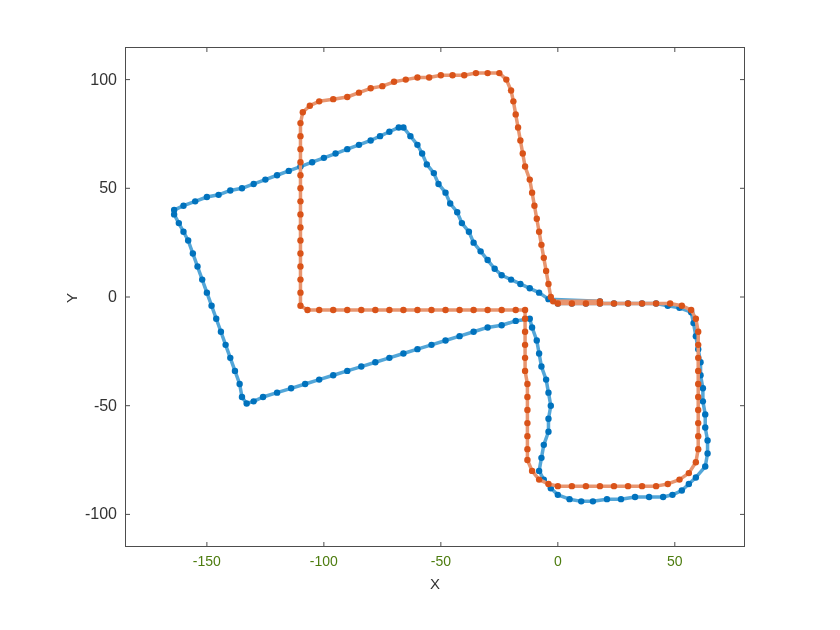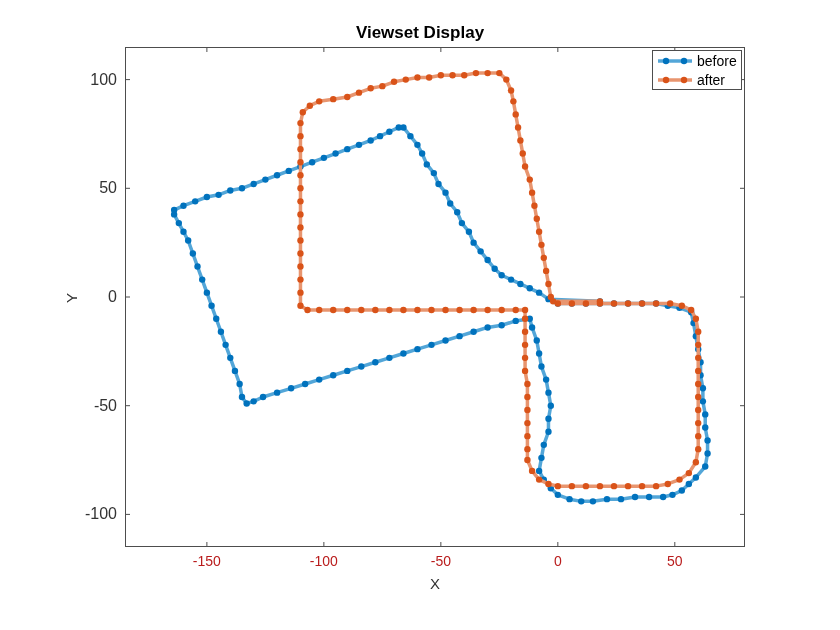--- a/index.html
+++ b/index.html
@@ -42,21 +42,21 @@
     position: absolute;
     transform: rotate(-90deg);
     transform-origin: left top;
     font-size: 15px;
     color: #333;
     text-align: center;
   }
   .tick-label-x {
     position: absolute;
     font-size: 14px;
-    color: #b91c1c;
+    color: #4d7c0f;
     transform: translateX(-50%);
     white-space: nowrap;
   }
   .tick-label-y {
     position: absolute;
     font-size: 16px;
     color: #333;
     transform: translateY(-50%);
     text-align: right;
   }
@@ -81,21 +81,20 @@
     position: relative;
   }
   svg {
     display: block;
   }
 </style>
 </head>
 <body>
 
 <div class="figure">
-  <div class="title" style="top:23px;">Viewset Display</div>
   <div class="axes" id="axes" style="left: 125px; top: 47px; width: 620px; height: 500px;"></div>
   <div id="xlabel" class="xlabel" style="left: 125px; width: 620px; top: 575px;">X</div>
   <div id="ylabel" class="ylabel" style="left: 63px; top: 303px; width: 0px;">Y</div>
   <div id="xtick-container">
       <div class="tick-label-x" style="left: 206.887px; top: 553px;">-150</div>
       <div class="tick-label-x" style="left: 323.868px; top: 553px;">-100</div>
       <div class="tick-label-x" style="left: 440.849px; top: 553px;">-50</div>
       <div class="tick-label-x" style="left: 557.83px; top: 553px;">0</div>
       <div class="tick-label-x" style="left: 674.811px; top: 553px;">50</div>
     </div>
@@ -374,35 +373,13 @@
       <circle cx="536.7735849056603" cy="218.73913043478262" r="3.2" fill="#d95319"></circle>
       <circle cx="539.1132075471698" cy="231.78260869565216" r="3.2" fill="#d95319"></circle>
       <circle cx="541.4528301886792" cy="244.82608695652175" r="3.2" fill="#d95319"></circle>
       <circle cx="543.7924528301887" cy="257.8695652173913" r="3.2" fill="#d95319"></circle>
       <circle cx="546.132075471698" cy="270.9130434782609" r="3.2" fill="#d95319"></circle>
       <circle cx="548.4716981132076" cy="283.95652173913044" r="3.2" fill="#d95319"></circle>
       <circle cx="550.8113207547169" cy="297" r="3.2" fill="#d95319"></circle>
       <circle cx="553.1509433962265" cy="301.3478260869565" r="3.2" fill="#d95319"></circle>
       <circle cx="599.9433962264152" cy="301.3478260869565" r="3.2" fill="#d95319"></circle>
     </svg>
-  <div class="legend" id="legend" style="left: 652px; top: 50px; width: 90px; height: 40px;">
-      <div class="legend-row">
-        <span class="legend-swatch">
-          <svg width="36" height="14" style="position:absolute;left:0;top:0;">
-            <line x1="1" y1="7" x2="35" y2="7" stroke="#53a6d8" stroke-width="3.5"></line>
-            <circle cx="9" cy="7" r="3.2" fill="#0072bd"></circle>
-            <circle cx="27" cy="7" r="3.2" fill="#0072bd"></circle>
-          </svg>
-        </span>
-        <span style="margin-left: 4px;">before</span>
-      </div>
-      <div class="legend-row">
-        <span class="legend-swatch">
-          <svg width="36" height="14" style="position:absolute;left:0;top:0;">
-            <line x1="1" y1="7" x2="35" y2="7" stroke="#e8956f" stroke-width="3.5"></line>
-            <circle cx="9" cy="7" r="3.2" fill="#d95319"></circle>
-            <circle cx="27" cy="7" r="3.2" fill="#d95319"></circle>
-          </svg>
-        </span>
-        <span style="margin-left: 4px;">after</span>
-      </div>
-    </div>
 </div>
 
 </body></html>

